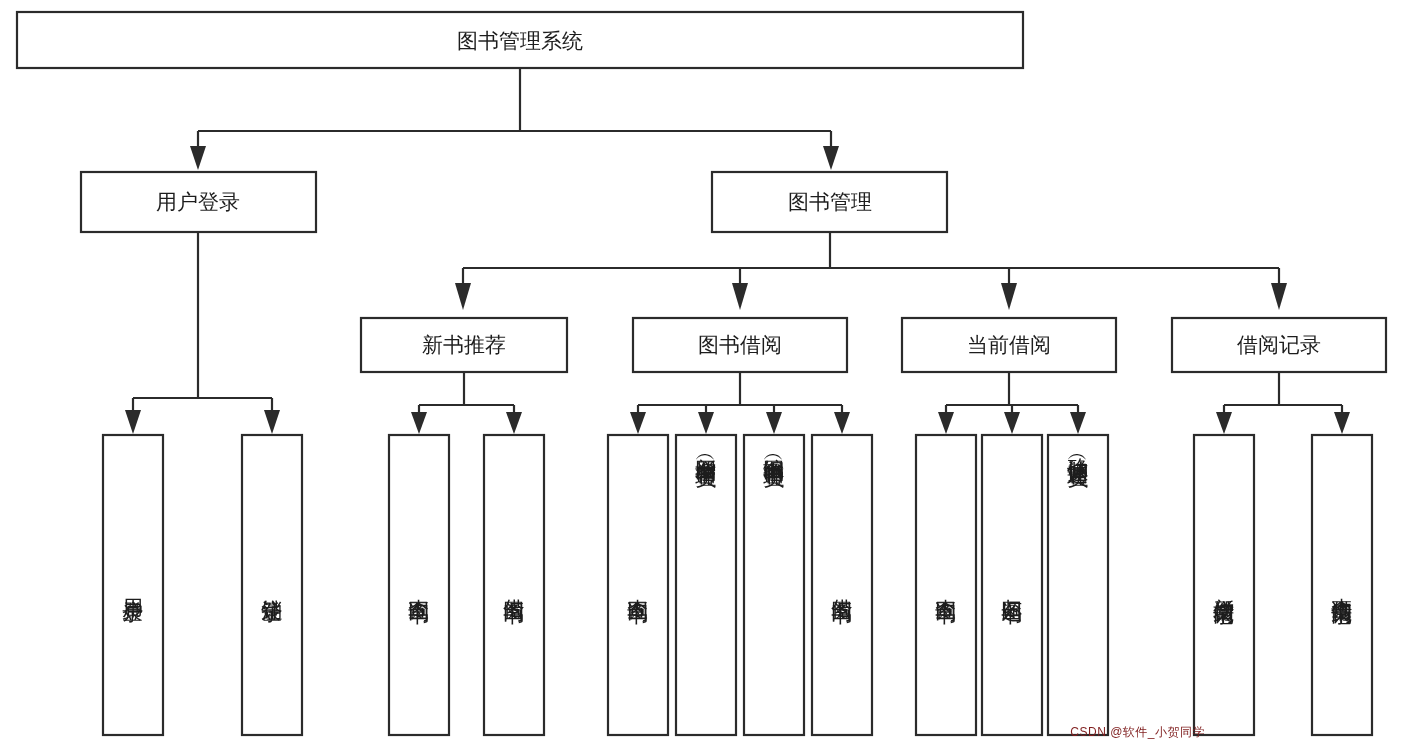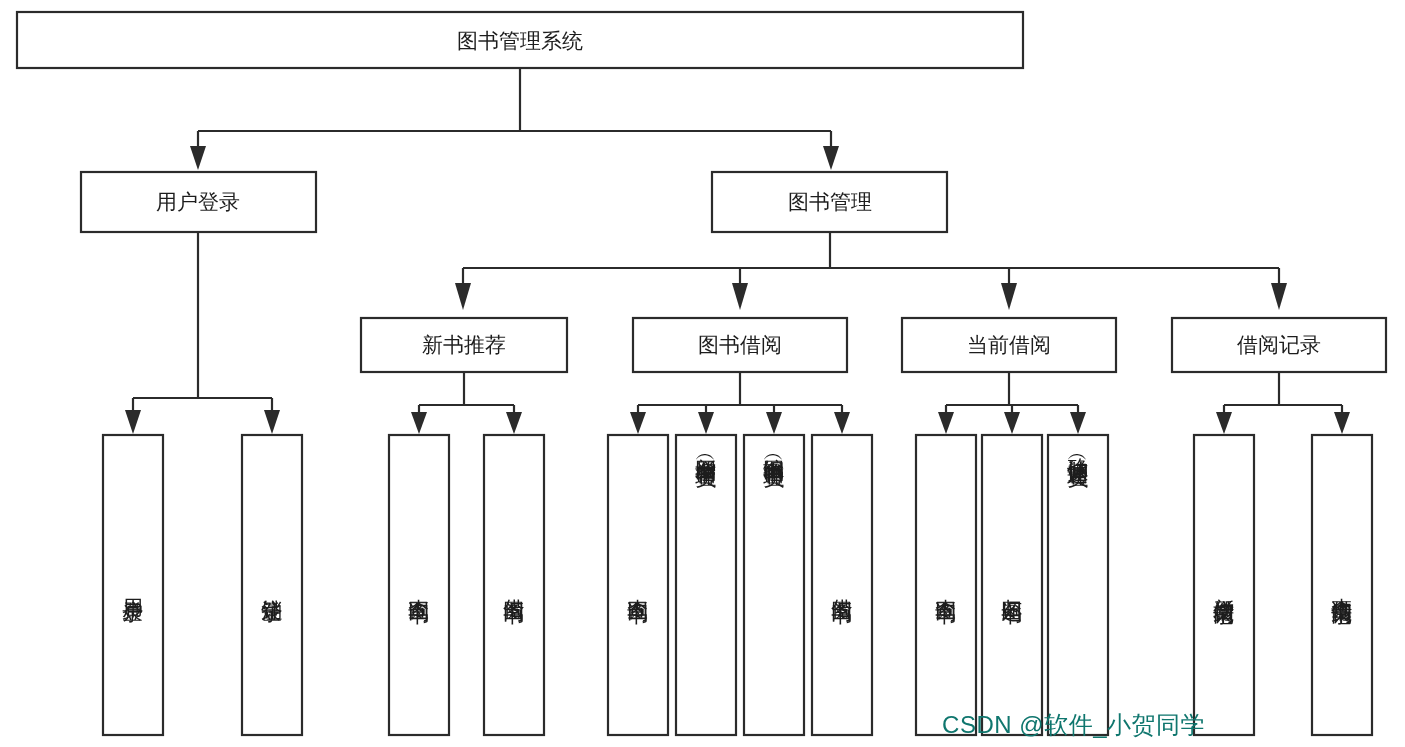--- a/index.html
+++ b/index.html
@@ -65,22 +65,22 @@
     letter-spacing: 1.5px;
     color: #1d1d1d;
     white-space: nowrap;
     text-align: center;
   }
   .watermark {
     position: absolute;
     right: 8px;
     bottom: 6px;
     font-family: "Liberation Sans", "DejaVu Sans", sans-serif;
-    font-size: 24px;
-    color: #0f766e;
+    font-size: 12px;
+    color: #7f1d1d;
     letter-spacing: 0.5px;
     white-space: nowrap;
   }
 </style>
 </head>
 <body>
 
 <div id="diagram-root">
 
   <svg id="flowchart" viewBox="0 0 1405 747">

